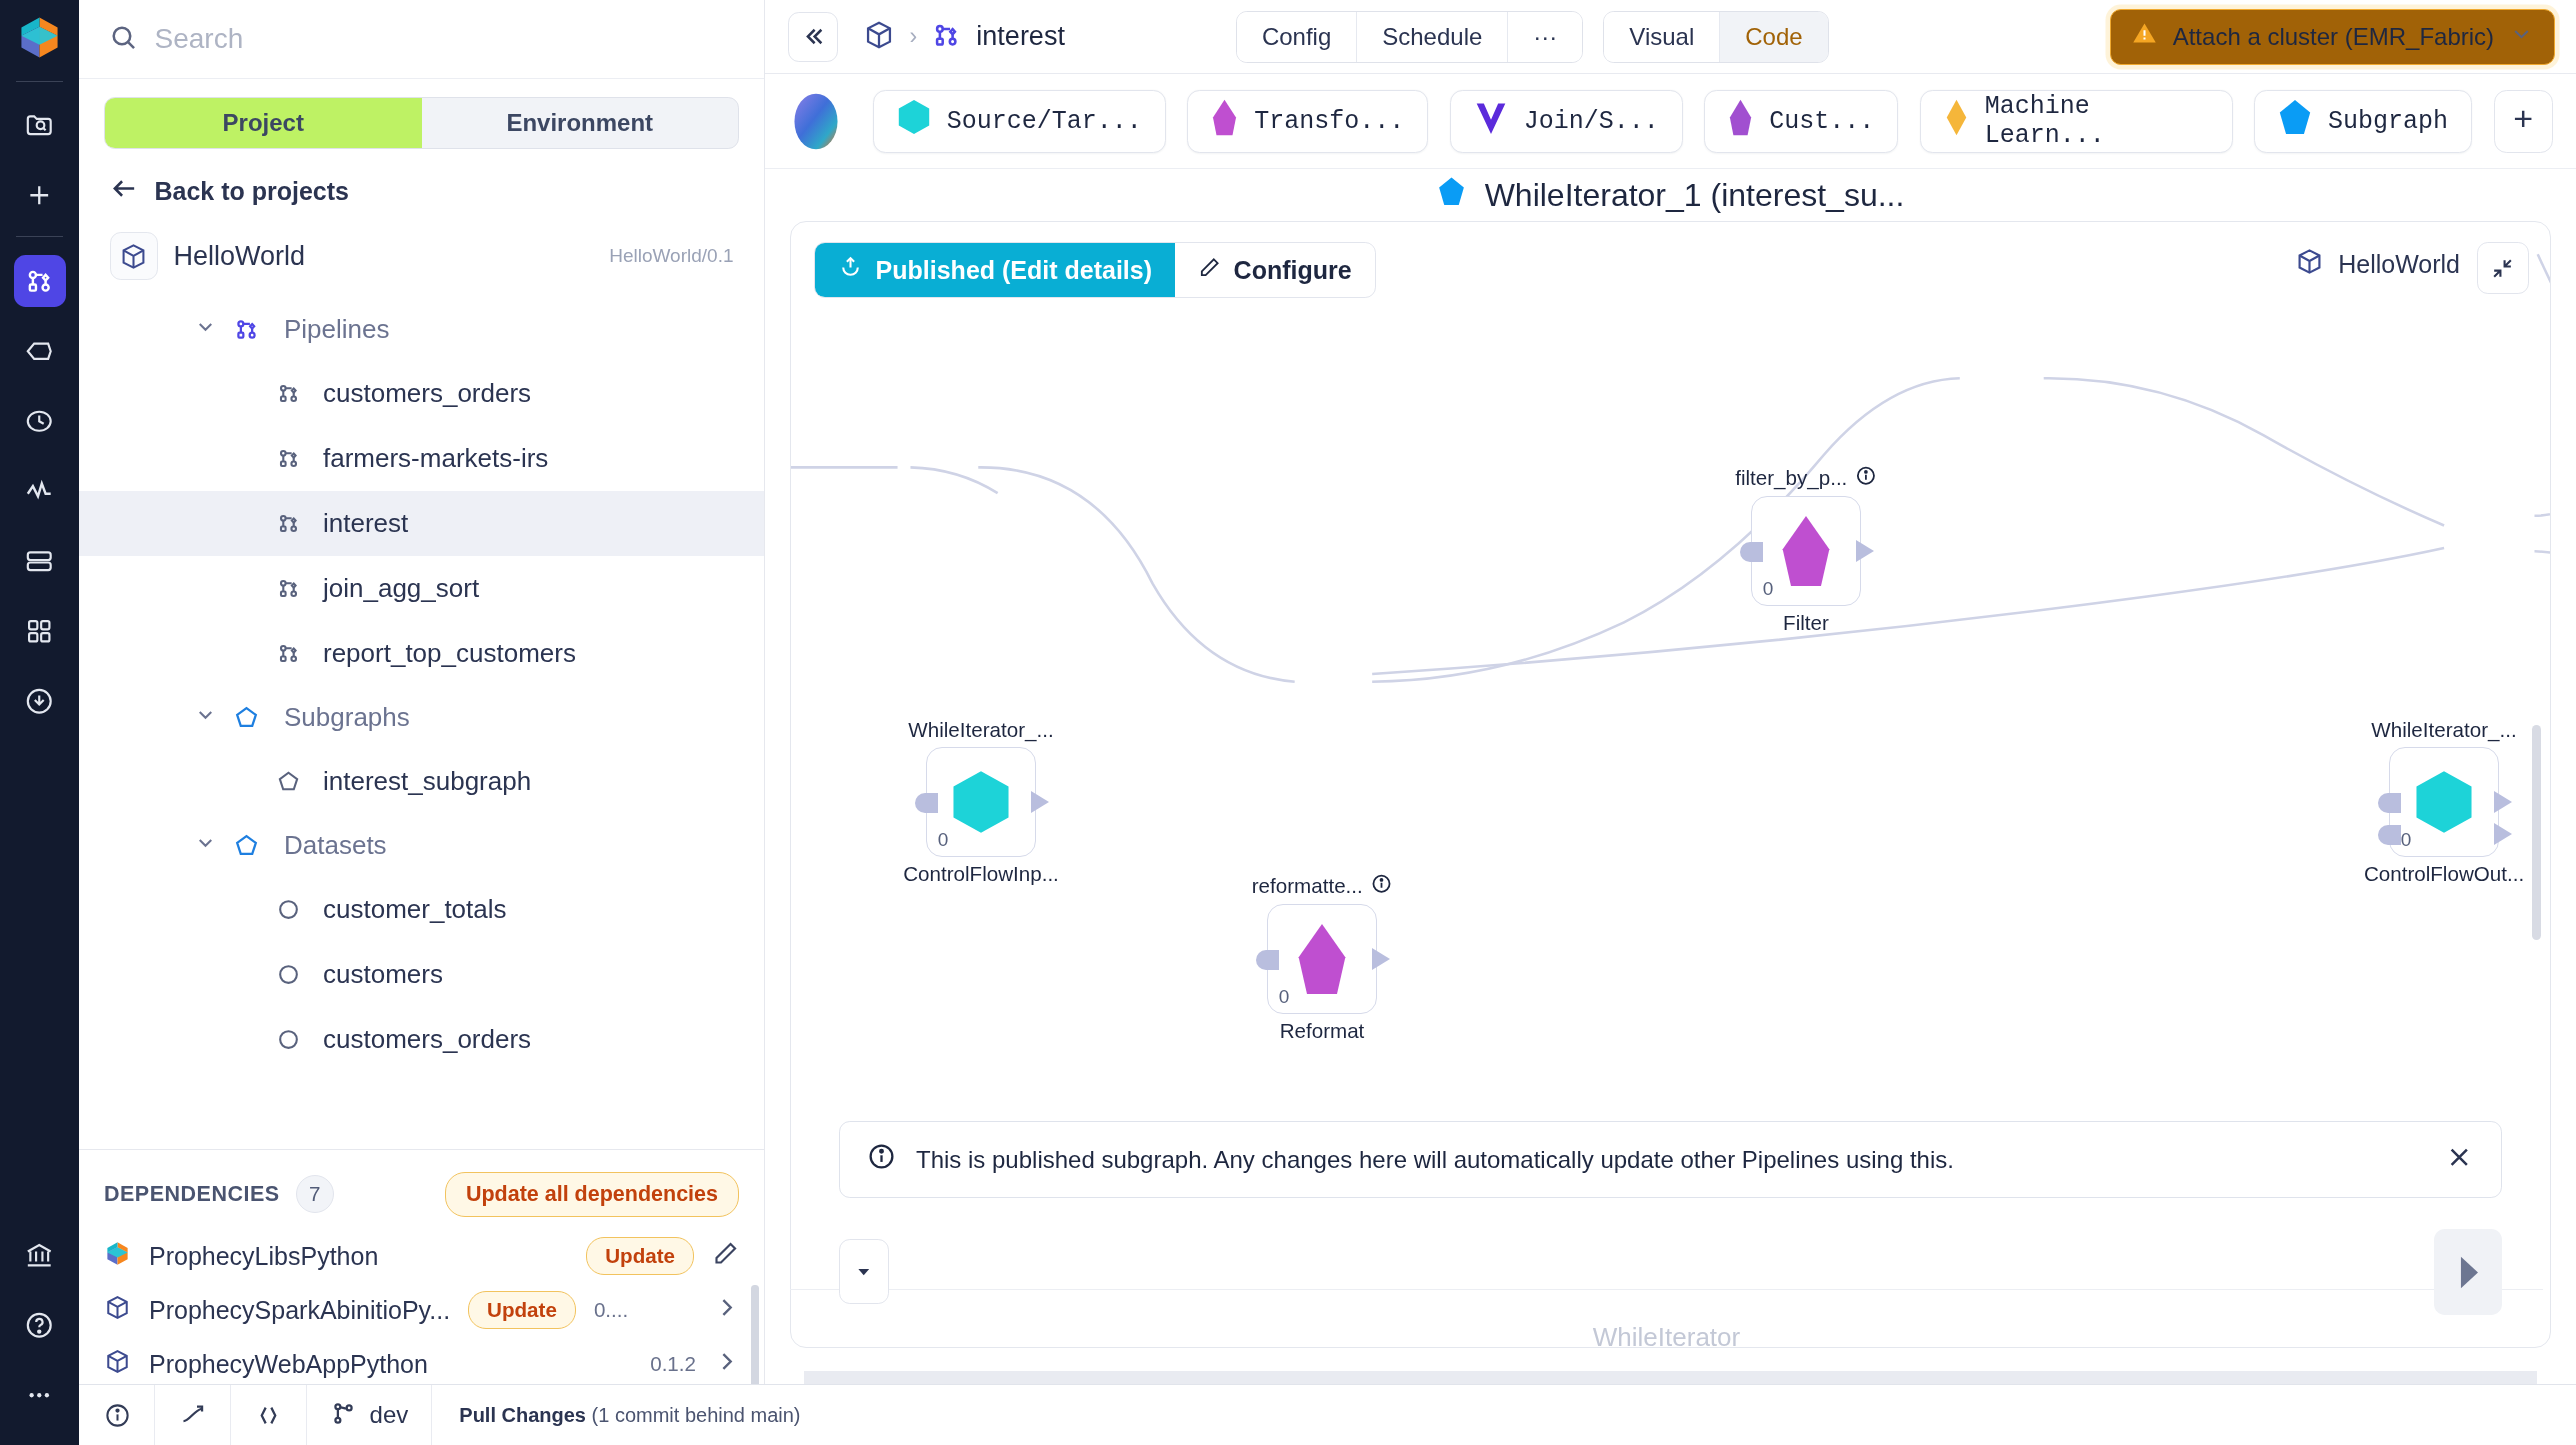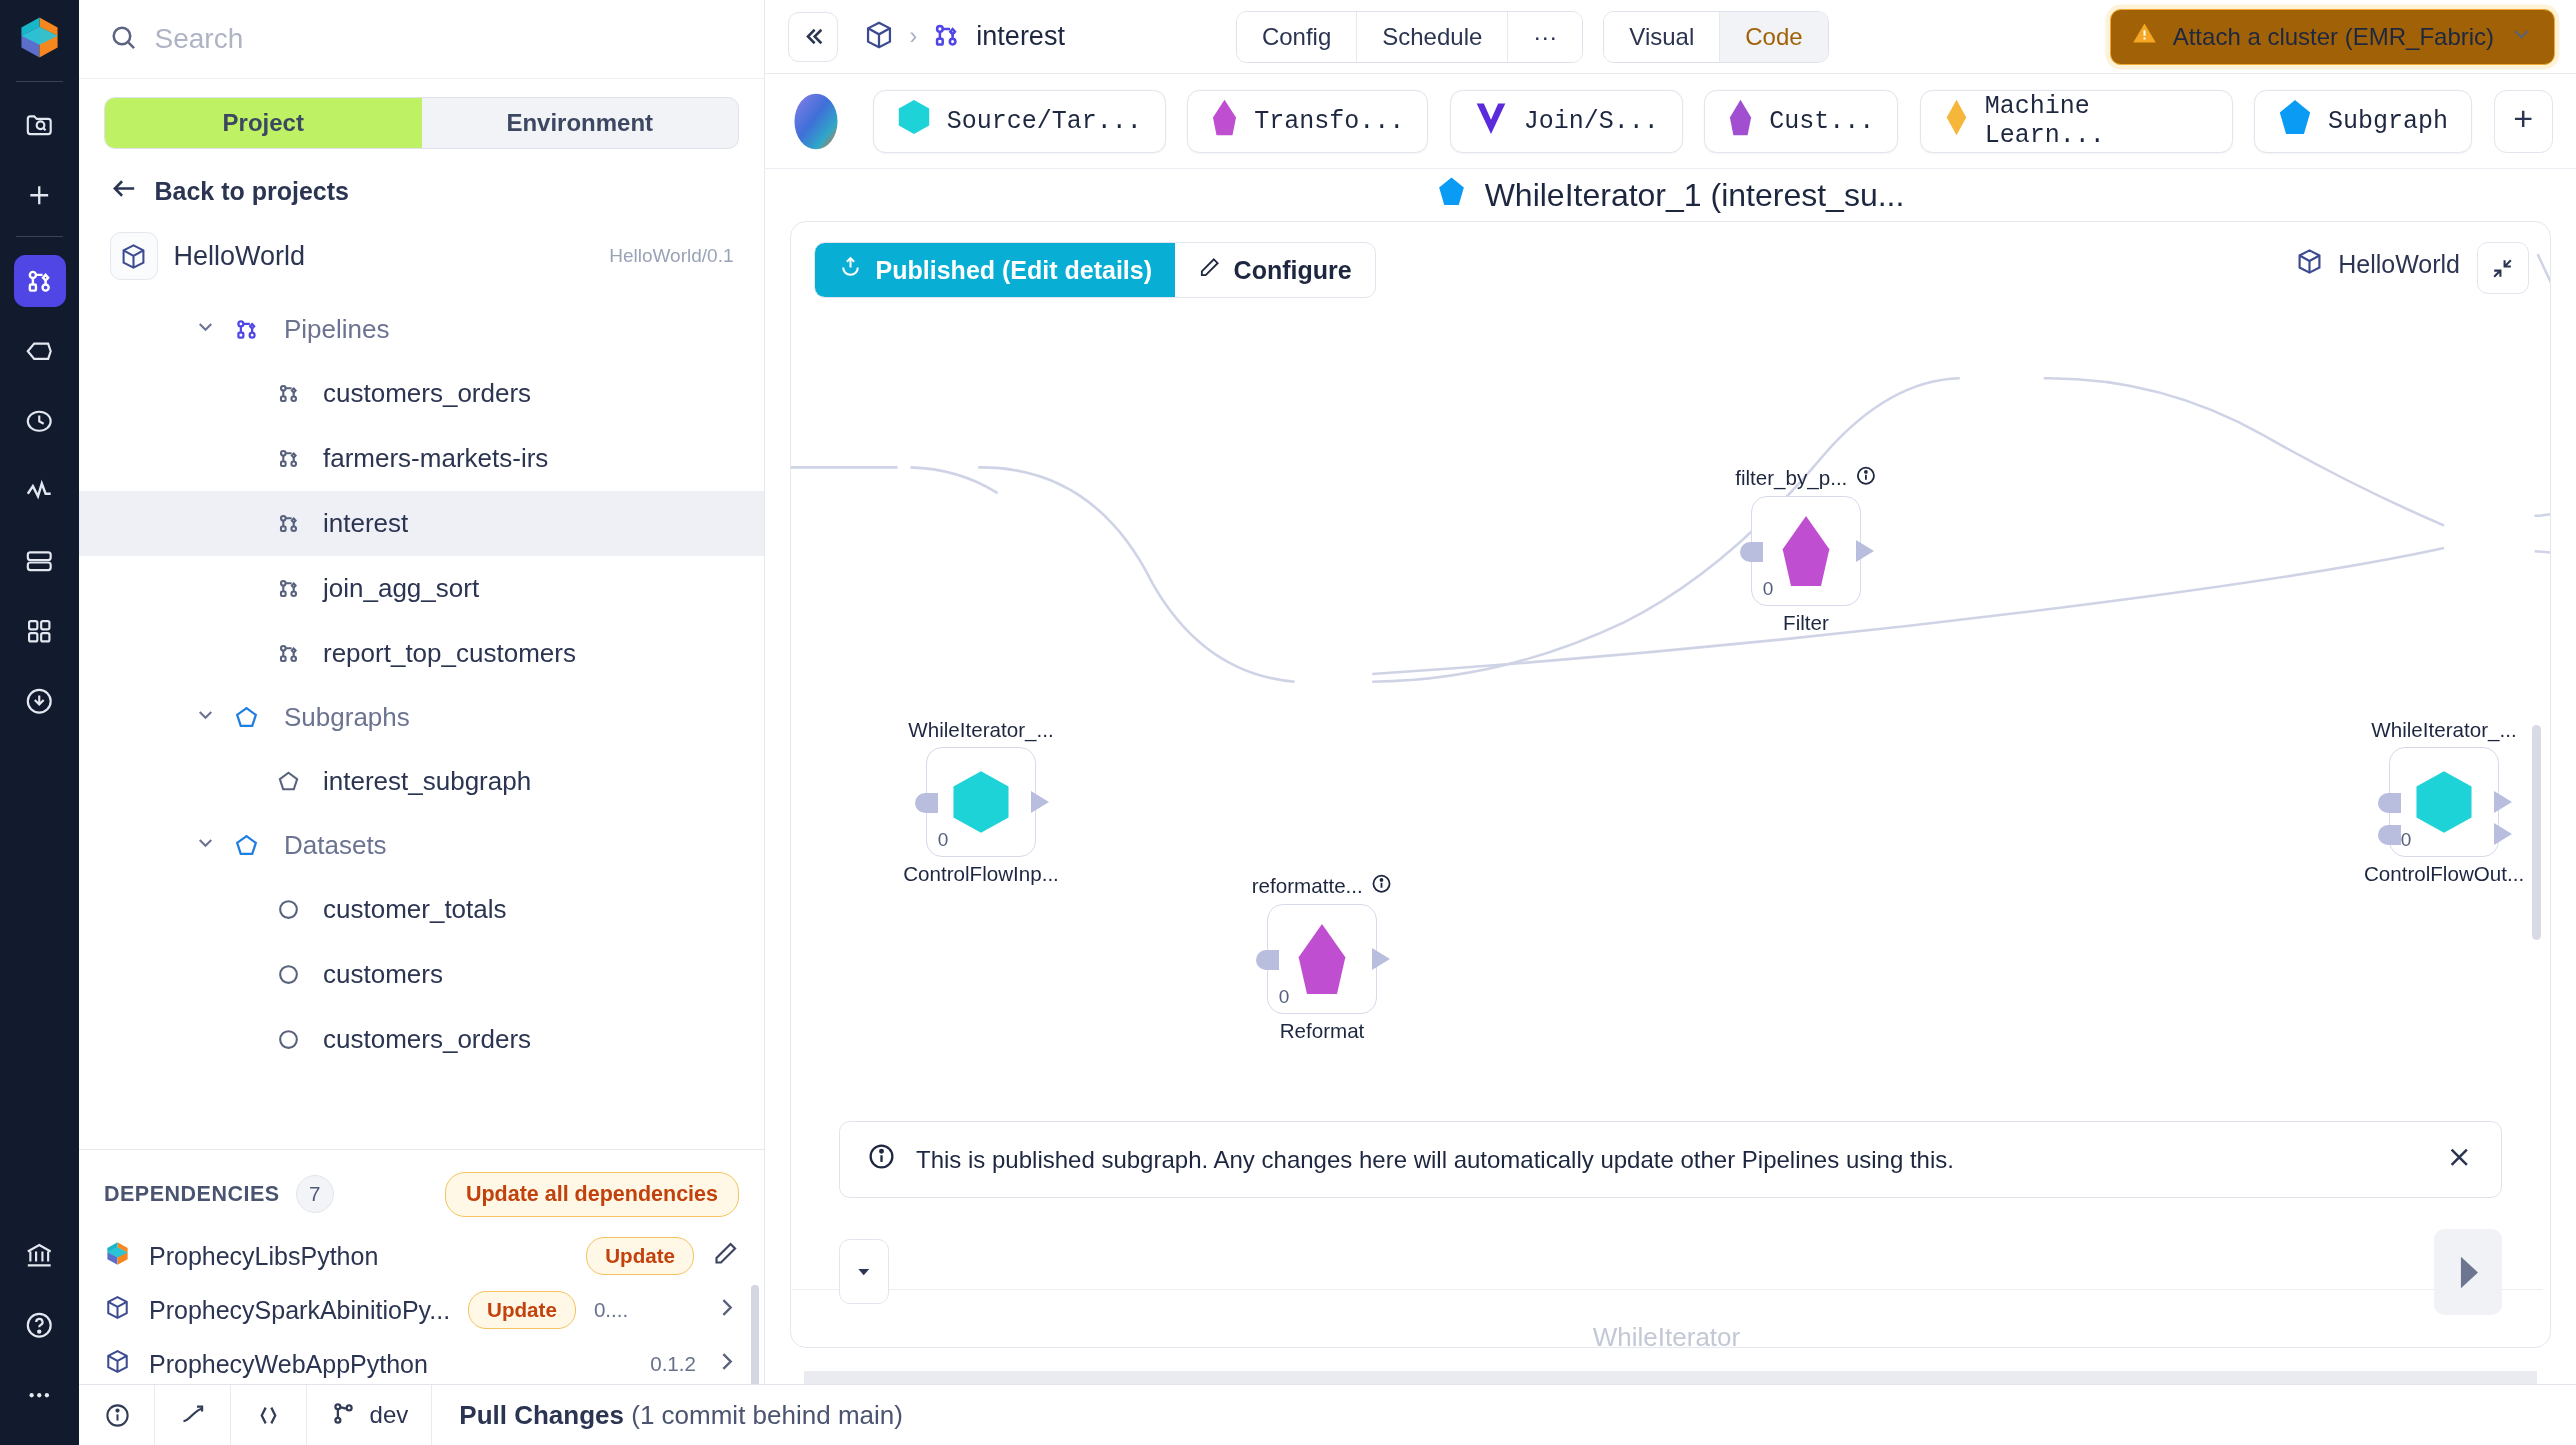--- a/index.html
+++ b/index.html
@@ -123,21 +123,21 @@
     position: absolute; left: 79px; bottom: 0; width: 2497px; height: 61px;
     border-top: 0.9px solid #e1e4eb; background: #fff; display: flex; align-items: center;
   }
   .fcell {
     height: 61px; display: flex; align-items: center; gap: 12.6px;
     padding: 0 23px; border-right: 0.9px solid #e9ebf1; color: #3b4considered;
   }
   .fcell { color: #333c57; }
   .fcell:first-child { padding-left: 25px; }
   .ftext { font-size: 24px; color: #2b3451; }
-  .fpull { padding-left: 27px; font-size: 26px; color: #2b3451; }
+  .fpull { padding-left: 27px; font-size: 20px; color: #2b3451; }
   .fpull b { font-weight: 700; }
   .fpull span { color: #4b5470; }
 
   
   .main { flex: 1; display: flex; flex-direction: column; position: relative; background:#fff; }
 
   .topbar {
     height: 74px; display: flex; align-items: center; gap: 0;
     border-bottom: 0.9px solid #e8eaf0; padding: 0 21.5px 0 23px;
   }

